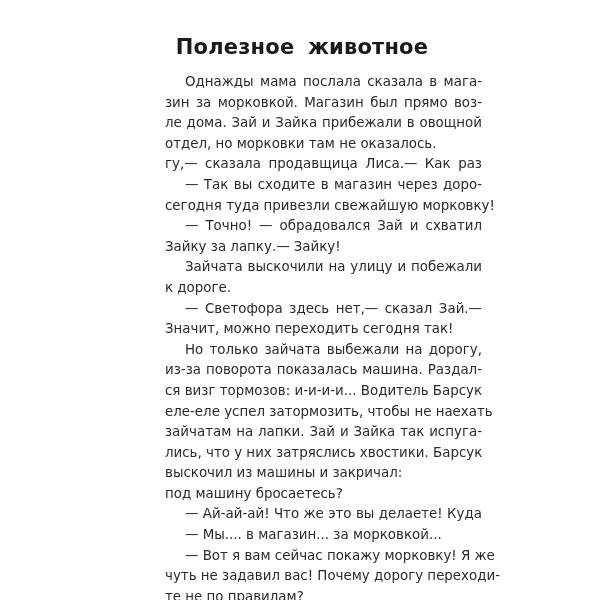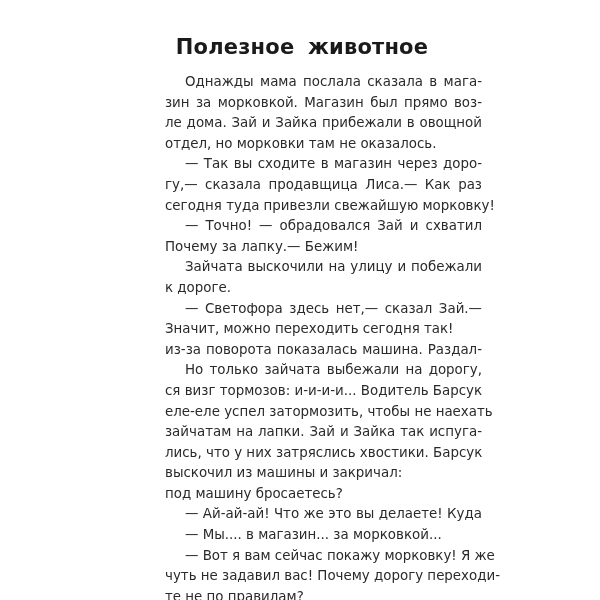--- a/index.html
+++ b/index.html
@@ -61,31 +61,31 @@
 </head>
 <body>
 
 <div class="page">
   <div class="title">Полезное  животное</div>
   <div class="text" id="story-text">
       <span class="line indent">Однажды мама послала сказала в мага-</span>
       <span class="line">зин за морковкой. Магазин был прямо воз-</span>
       <span class="line">ле дома. Зай и Зайка прибежали в овощной</span>
       <span class="line last">отдел, но морковки там не оказалось.</span>
+      <span class="line">гу,— сказала продавщица Лиса.— Как раз</span>
       <span class="line indent">— Так вы сходите в магазин через доро-</span>
-      <span class="line">гу,— сказала продавщица Лиса.— Как раз</span>
       <span class="line last">сегодня туда привезли свежайшую морковку!</span>
       <span class="line indent">— Точно! — обрадовался Зай и схватил</span>
-      <span class="line last">Почему за лапку.— Бежим!</span>
+      <span class="line last">Зайку за лапку.— Зайку!</span>
       <span class="line indent">Зайчата выскочили на улицу и побежали</span>
       <span class="line last">к дороге.</span>
       <span class="line indent">— Светофора здесь нет,— сказал Зай.—</span>
       <span class="line last">Значит, можно переходить сегодня так!</span>
+      <span class="line indent">Но только зайчата выбежали на дорогу,</span>
       <span class="line">из-за поворота показалась машина. Раздал-</span>
-      <span class="line indent">Но только зайчата выбежали на дорогу,</span>
       <span class="line">ся визг тормозов: и-и-и-и... Водитель Барсук</span>
       <span class="line">еле-еле успел затормозить, чтобы не наехать</span>
       <span class="line">зайчатам на лапки. Зай и Зайка так испуга-</span>
       <span class="line">лись, что у них затряслись хвостики. Барсук</span>
       <span class="line last">выскочил из машины и закричал:</span>
       <span class="line last">под машину бросаетесь?</span>
       <span class="line indent">— Ай-ай-ай! Что же это вы делаете! Куда</span>
       <span class="line indent last">— Мы.... в магазин... за морковкой...</span>
       <span class="line indent">— Вот я вам сейчас покажу морковку! Я же</span>
       <span class="line">чуть не задавил вас! Почему дорогу переходи-</span>

